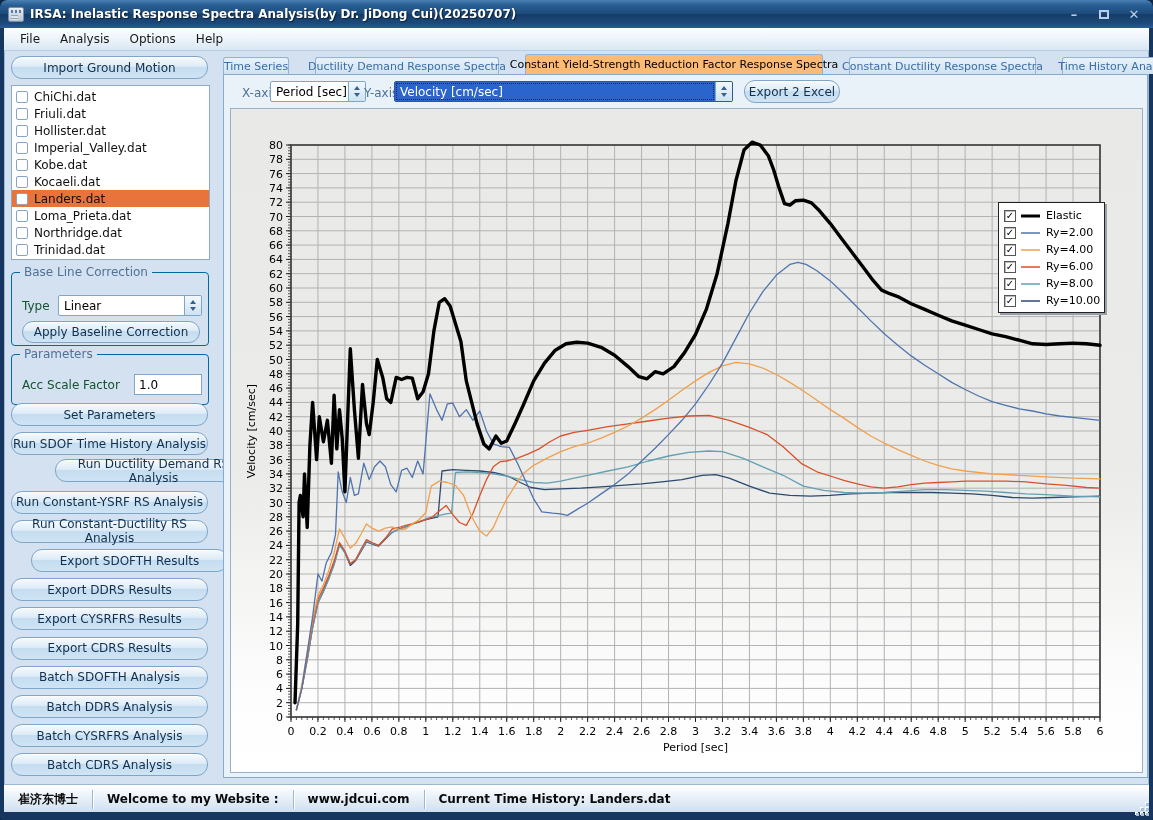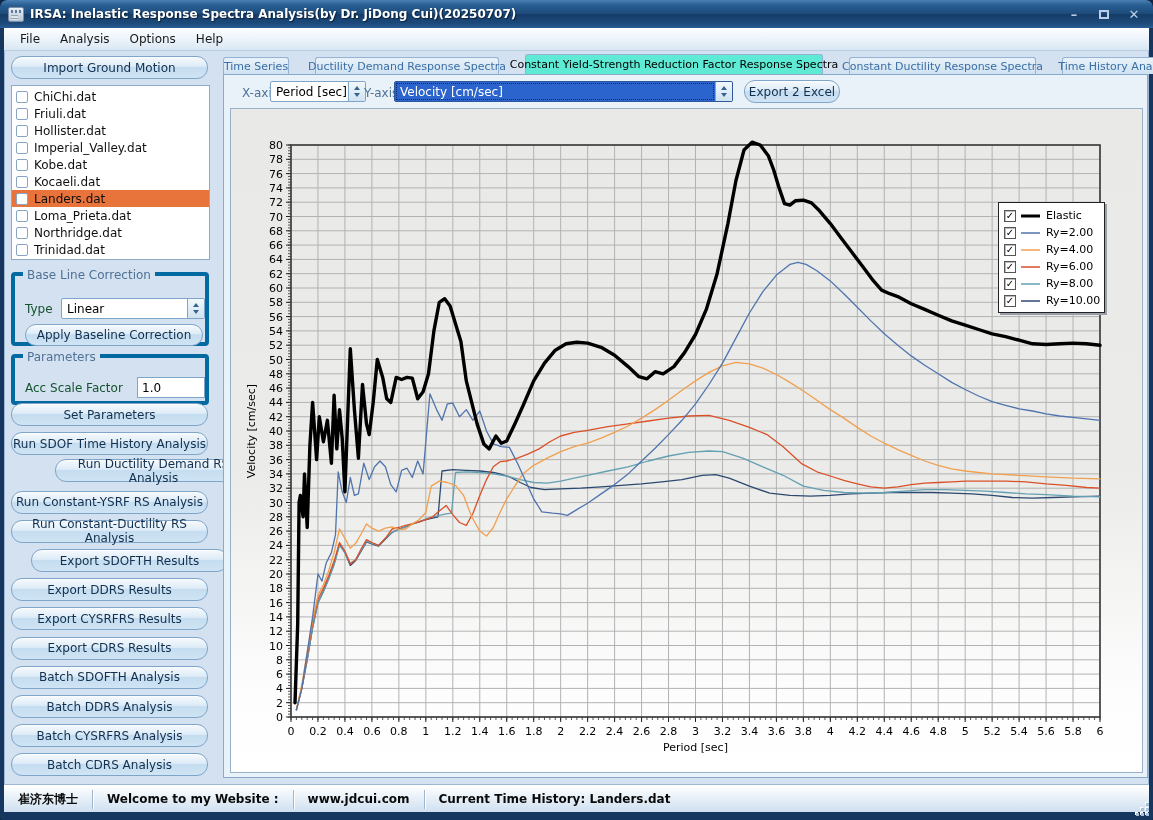--- a/index.html
+++ b/index.html
@@ -36,21 +36,21 @@
     font-family:inherit; display:flex; align-items:center; justify-content:center; cursor:default;
     box-shadow:0 1px 0 #ffffff80 inset; }
   .import-btn { position:absolute; left:2px; top:4px; width:197px; height:23px; }
   .listbox { position:absolute; left:2px; top:33px; width:199px; height:175px; background:#fff;
     border:1px solid #8fa9c4; overflow:hidden; padding-top:2px; }
   .gm-row { display:flex; align-items:center; height:17px; padding-left:4px; font-size:12px; color:#101010; }
   .gm-row.selected { background:#e8733b; }
   .cbx { width:12px; height:12px; background:#fff; border:1px solid #88a6c4; border-radius:2px;
     margin-right:6px; flex:none; display:flex; align-items:center; justify-content:center;
     font-size:10px; font-weight:bold; color:#101010; line-height:1; }
-  .groupbox { position:absolute; left:2px; width:198px; border:4px solid #0369a1; border-radius:4px; }
+  .groupbox { position:absolute; left:2px; width:198px; border:1px solid #0369a1; border-radius:4px; }
   .groupbox .gb-title { position:absolute; left:8px; top:-8px; background:#d3e1f0; padding:0 4px;
     font-size:12px; color:#4f7296; }
   .gb-baseline { top:220px; height:74px; }
   .gb-params { top:302px; height:51px; }
   .small-label { font-size:12px; color:#14532d; }
   .combo { background:#fff; border:1px solid #7fa5c8; border-radius:2px; display:flex;
     align-items:center; font-size:12px; color:#000; }
   .combo .val { flex:1; padding:0 5px; white-space:nowrap; overflow:hidden; }
   .spin { width:17px; align-self:stretch; border-left:1px solid #7fa5c8; border-radius:0 2px 2px 0;
     background:linear-gradient(180deg,#f2f8fc,#cfe2f1); display:flex; flex-direction:column;
@@ -62,21 +62,21 @@
   .textfield { background:#fff; border:1px solid #7fa5c8; font-size:12px; color:#000;
     padding:0 4px; font-family:inherit; }
   .action-btns { position:absolute; left:2px; top:351px; width:197px; }
   .action-btns .btn { position:absolute; left:0; width:197px; height:23px; }
   
   .tabstrip { position:absolute; left:218px; top:4px; height:19px; display:flex; align-items:flex-end;gap:24px; }
   .tab { border:1px solid #94b3d2; border-bottom:none; border-radius:3px 3px 0 0; font-size:11px;
     color:#3a6ea5; background:linear-gradient(180deg,#e9f2fa,#cfe2f2); height:17px;
     display:flex; align-items:center; justify-content:center; margin-right:2px; padding:0 8px;
     white-space:nowrap; position:relative; z-index:1; }
-  .tab.active { height:20px; background:#5eead4; color:#000; z-index:3; font-size:11px; }
+  .tab.active { height:20px; background:#fdba74; color:#000; z-index:3; font-size:11px; }
   .tabpanel { position:absolute; left:218px; top:23px; width:925px; height:704px;
     background:#e9f1f9; border:1px solid #86abce; z-index:2; }
   
   .ctl-label { position:absolute; font-size:12px; color:#4f7296; top:11px; }
   .combo-x { position:absolute; left:46px; top:6px; width:96px; height:21px; }
   .combo-y { position:absolute; left:170px; top:6px; width:339px; height:21px; border-color:#30589a; }
   .combo-y .val { background:#2a64cc; color:#fff; outline:1px dotted #0a2a6a; outline-offset:-2px;
     align-self:stretch; display:flex; align-items:center; }
   .export-btn { position:absolute; left:520px; top:5px; width:96px; height:23px; }
   

